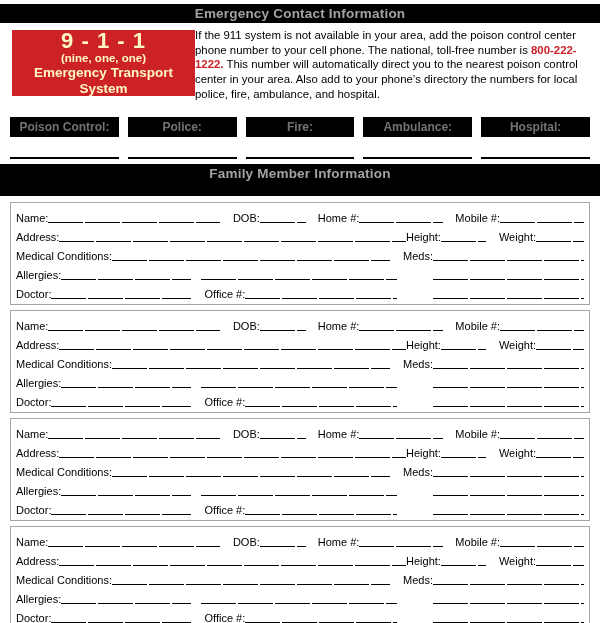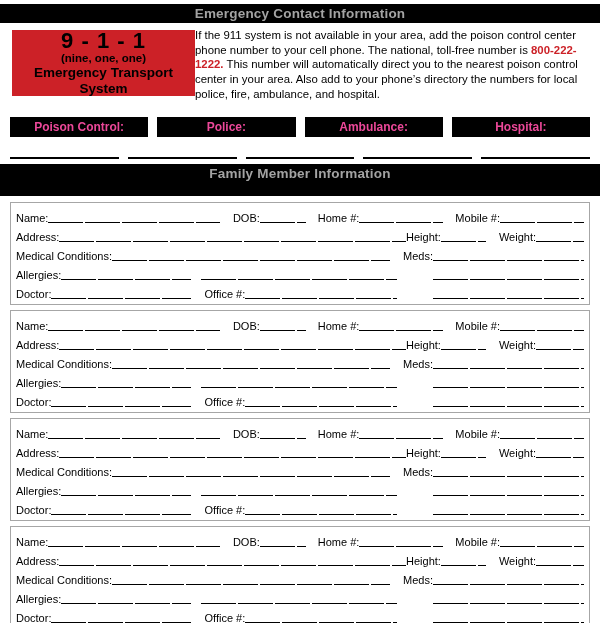--- a/index.html
+++ b/index.html
@@ -18,33 +18,33 @@
     background:var(--bar);color:#a3a3a3;font-weight:bold;
     font-size:13.5px;height:19px;line-height:19px;text-align:center;
     letter-spacing:.2px;
   }
   .bar.top{margin-top:4px;}
   .bar.family{margin-top:5px;height:32px;line-height:20px;}
 
   
   .emg{display:flex;margin:7px 5px 0 12px;}
   .nbox{
-    width:183px;height:66px;flex:none;background:var(--red);color:#000000;
+    width:183px;height:66px;flex:none;background:var(--red);color:#fef9c3;
     text-align:center;display:flex;flex-direction:column;justify-content:center;
   }
   .n-number{font-size:22px;font-weight:bold;line-height:23px;letter-spacing:1px;}
   .n-phonetic{font-size:11.5px;font-weight:bold;line-height:13px;}
   .n-caption{font-size:13.5px;font-weight:bold;line-height:16px;}
   .emg-text{flex:1;margin-top:-2px;font-size:11.4px;line-height:14.7px;}
   .phone{color:var(--red);font-weight:bold;}
 
   
   .contacts{display:flex;gap:9px;margin:15px 10px 0;}
   .cbox{
-    flex:1;background:var(--bar);color:#ec4899;font-weight:bold;font-size:12px;
+    flex:1;background:var(--bar);color:#737373;font-weight:bold;font-size:12px;
     text-align:center;height:20px;line-height:20px;
   }
   .clines{display:flex;gap:9px;margin:20px 10px 0;height:2px;}
   .cline{flex:1;border-bottom:2px solid #000;}
 
   
   .member{
     height:103px;border:1px solid var(--border-gray);
     margin:5px 10px 0;padding:4px 5px 0;
   }
@@ -77,20 +77,21 @@
     <div class="n-caption">Emergency Transport System</div>
   </div>
   <div class="emg-text">
     <span>If the 911 system is not available in your area, add the poison control center phone number to your cell phone. The national, toll-free number is </span><span class="phone">800-222-1222.</span><span> This number will automatically direct you to the nearest poison control center in your area. Also add to your phone’s directory the numbers for local police, fire, ambulance, and hospital.</span>
   </div>
 </div>
 
 <div class="contacts">
   <div class="cbox">Poison Control:</div>
   <div class="cbox">Police:</div>
+  <div class="cbox">Fire:</div>
   <div class="cbox">Ambulance:</div>
   <div class="cbox">Hospital:</div>
 </div>
 
 <div class="clines">
   <div class="cline"></div>
   <div class="cline"></div>
   <div class="cline"></div>
   <div class="cline"></div>
   <div class="cline"></div>

